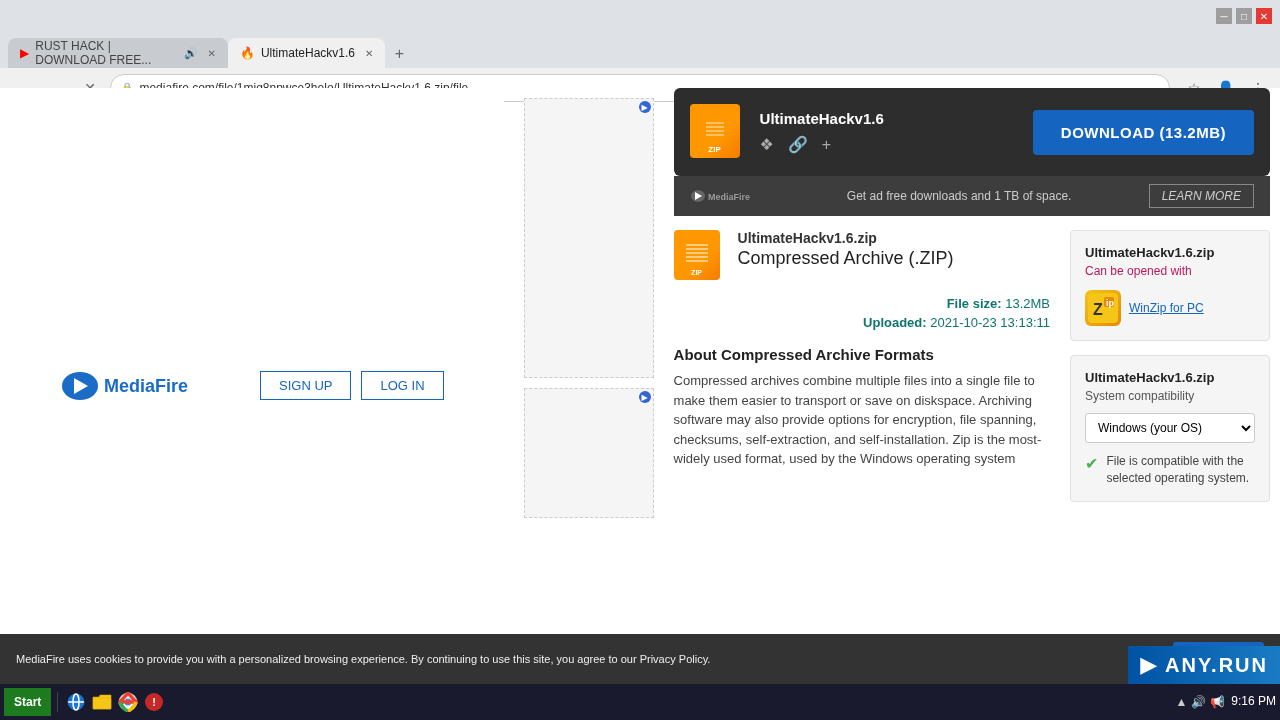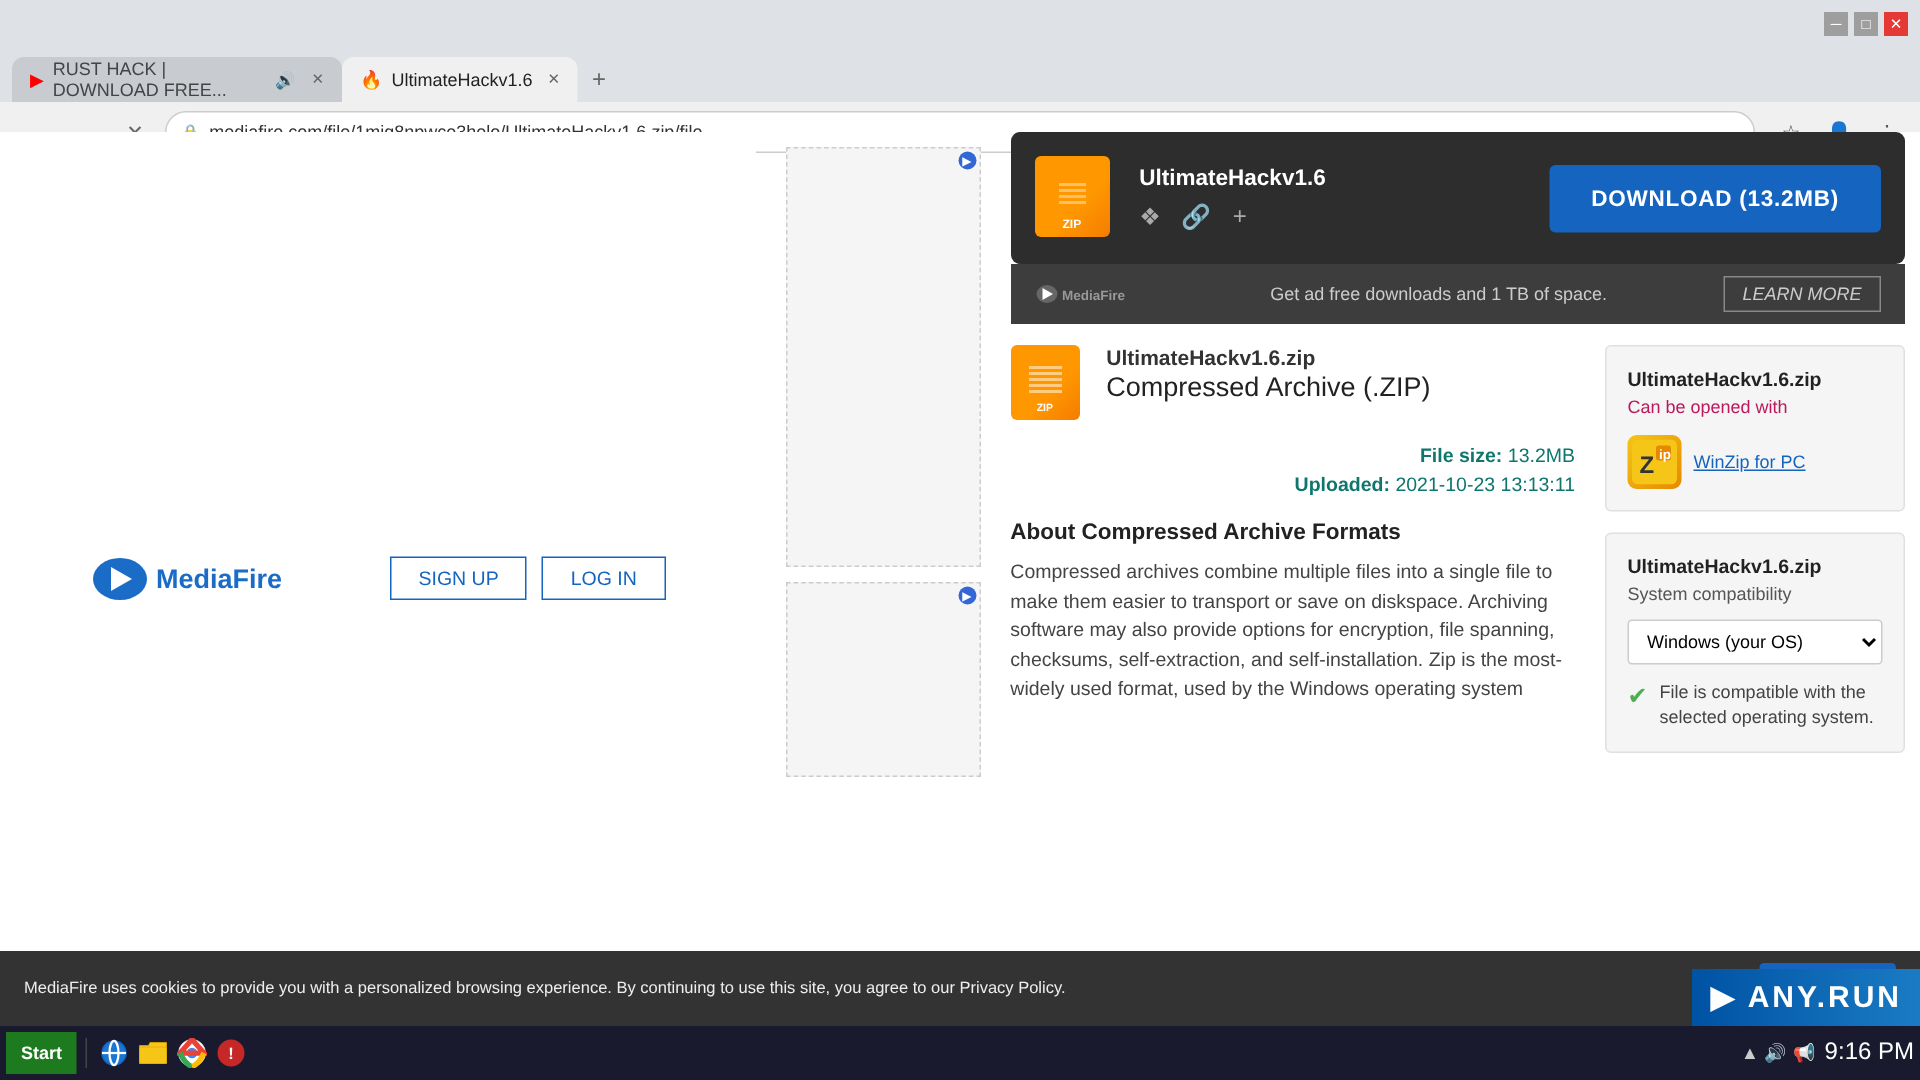--- a/index.html
+++ b/index.html
@@ -107,21 +107,21 @@
     .accept-play { font-size: 18px; }
 
     
     .taskbar { background: #1a1a2e; height: 36px; position: fixed; bottom: 0; left: 0; right: 0; display: flex; align-items: center; padding: 0 4px; gap: 2px; z-index: 200; }
     .start-btn { background: #1e7a1e; color: #fff; padding: 4px 10px; font-size: 12px; font-weight: bold; cursor: pointer; display: flex; align-items: center; gap: 4px; border: none; height: 28px; }
     .taskbar-icon { width: 24px; height: 24px; display: flex; align-items: center; justify-content: center; cursor: pointer; }
     .taskbar-sep { width: 1px; background: #444; height: 20px; margin: 0 4px; }
     .taskbar-right { margin-left: auto; display: flex; align-items: center; gap: 6px; color: #ccc; font-size: 11px; }
     .tray-icons { display: flex; gap: 4px; align-items: center; }
     .tray-icon { color: #ccc; font-size: 12px; }
-    .clock { color: #fff; font-size: 16px; text-align: right; line-height: 1.3; }
+    .clock { color: #fff; font-size: 12px; text-align: right; line-height: 1.3; }
 
     
     .anyrun-watermark { position: fixed; bottom: 36px; right: 0; background: linear-gradient(90deg, #0052a3, #1a7bc4); padding: 6px 12px; display: flex; align-items: center; gap: 8px; z-index: 150; }
     .anyrun-text { color: #fff; font-size: 20px; font-weight: 900; letter-spacing: 2px; }
     .anyrun-play { color: #fff; font-size: 22px; }
     @keyframes loading { 0% { width: 20%; } 50% { width: 80%; } 100% { width: 60%; } }
   </style>
 </head>
 <body>
 

